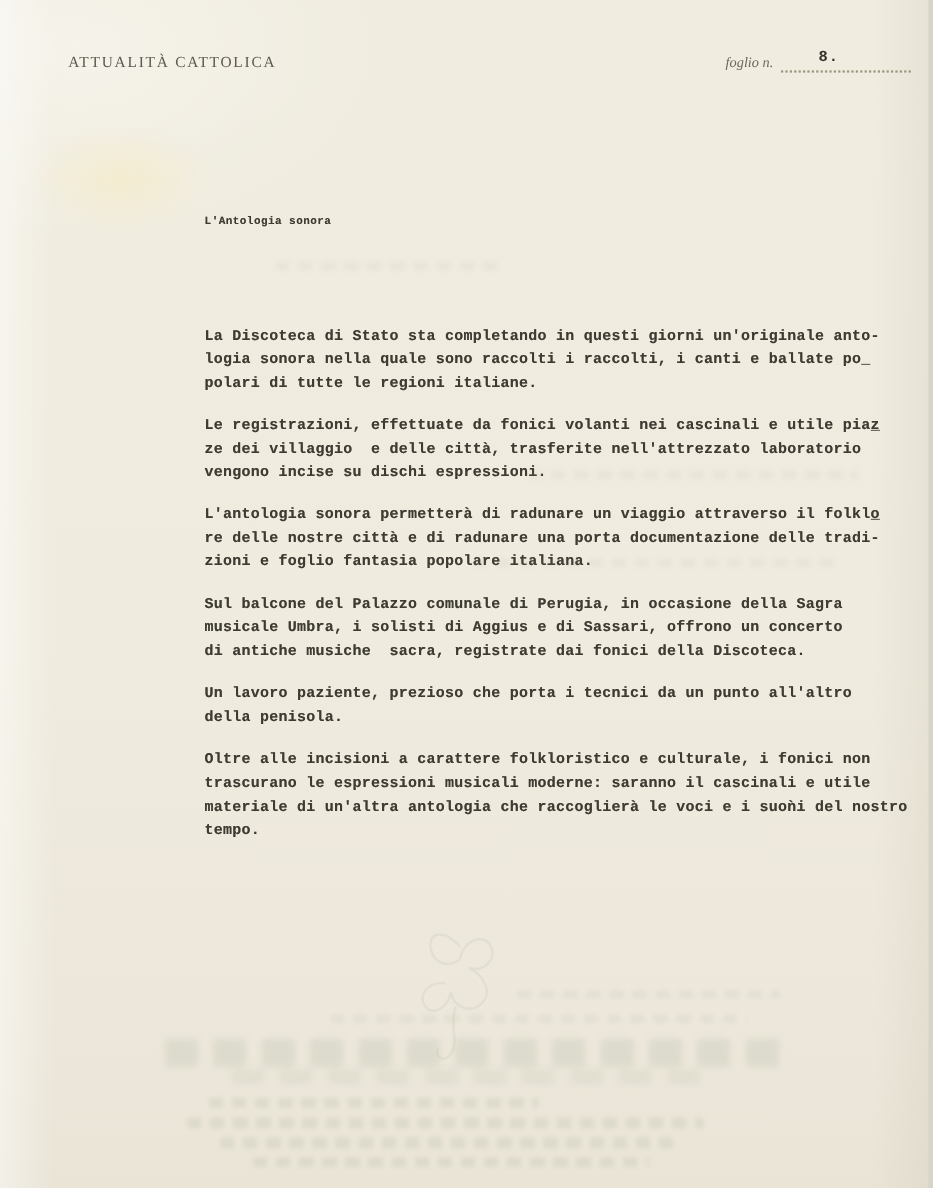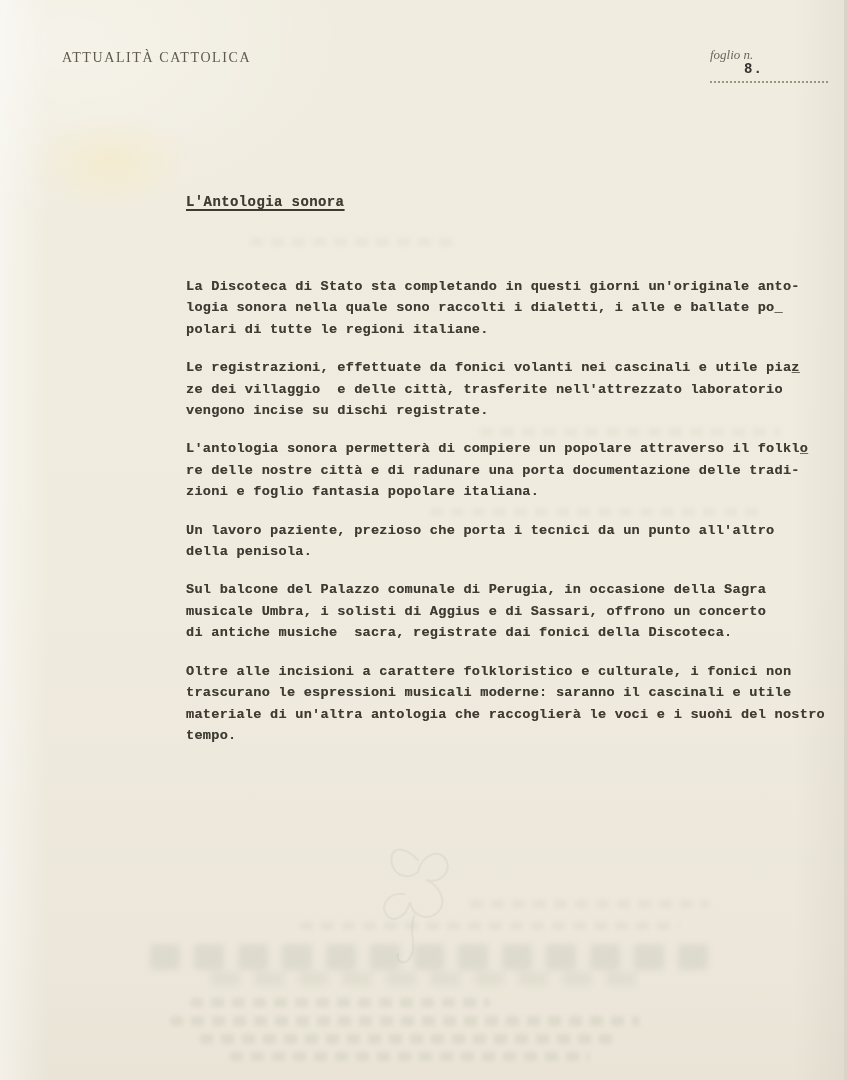--- a/index.html
+++ b/index.html
@@ -25,22 +25,21 @@
     font-family: "Liberation Serif", "DejaVu Serif", serif;
     font-size: 14px;
     letter-spacing: 1.6px;
     color: #5d594c;
     white-space: pre;
   }
   .sheet {
     position: absolute;
     right: 16px; top: 47px;
     display: flex;
-    align-items: flex-start;
-    flex-direction: column;
+    align-items: flex-end;
   }
   .sheet-label {
     font-family: "Liberation Serif", "DejaVu Serif", serif;
     font-style: italic;
     font-size: 13px;
     color: #6b675a;
     margin-right: 7px;
     padding-bottom: 1px;
   }
   .sheet-dots {
@@ -65,26 +64,25 @@
     left: 186px; top: 194px;
     width: 648px;
     font-family: "Liberation Mono", "DejaVu Sans Mono", monospace;
     font-weight: 700;
     font-size: 13.6px;
     color: #3e3b33;
     text-shadow: 0 0 0.5px rgba(62,59,51,0.55);
   }
   .doc-title {
     display: inline-block;
-    font-size: 14px;
+    font-size: 10px;
     letter-spacing: 0.4px;
-    text-decoration: underline;
     text-underline-offset: 3px;
     text-decoration-thickness: 1.5px;
-    margin-bottom: 55px;
+    margin-bottom: 77px;
     white-space: pre;
   }
   .paragraph { margin: 11px 0 17px 0; }
   .line {
     white-space: pre;
     line-height: 21.4px;
     letter-spacing: 0.25px;
   }
 
   
@@ -118,45 +116,45 @@
     <span class="sheet-dots">
       <span class="sheet-number">8.</span>
     </span>
   </div>
 
   <div class="content">
     <span class="doc-title">L'Antologia sonora</span>
 
     <div class="paragraph">
       <div class="line">La Discoteca di Stato sta completando in questi giorni un'originale anto-</div>
-      <div class="line">logia sonora nella quale sono raccolti i dialetti, i alle e ballate po_</div>
+      <div class="line">logia sonora nella quale sono raccolti i raccolti, i canti e ballate po_</div>
       <div class="line">polari di tutte le regioni italiane.</div>
     </div>
 
     <div class="paragraph">
       <div class="line">Le registrazioni, effettuate da fonici volanti nei cascinali e utile piaz̲</div>
       <div class="line">ze dei villaggio  e delle città, trasferite nell'attrezzato laboratorio</div>
-      <div class="line">vengono incise su dischi registrate.</div>
+      <div class="line">vengono incise su dischi espressioni.</div>
     </div>
 
     <div class="paragraph">
-      <div class="line">L'antologia sonora permetterà di compiere un popolare attraverso il folklo̲</div>
+      <div class="line">L'antologia sonora permetterà di radunare un viaggio attraverso il folklo̲</div>
       <div class="line">re delle nostre città e di radunare una porta documentazione delle tradi-</div>
       <div class="line">zioni e foglio fantasia popolare italiana.</div>
-    </div>
-
-    <div class="paragraph">
-      <div class="line">Un lavoro paziente, prezioso che porta i tecnici da un punto all'altro</div>
-      <div class="line">della penisola.</div>
     </div>
 
     <div class="paragraph">
       <div class="line">Sul balcone del Palazzo comunale di Perugia, in occasione della Sagra</div>
       <div class="line">musicale Umbra, i solisti di Aggius e di Sassari, offrono un concerto</div>
       <div class="line">di antiche musiche  sacra, registrate dai fonici della Discoteca.</div>
+    </div>
+
+    <div class="paragraph">
+      <div class="line">Un lavoro paziente, prezioso che porta i tecnici da un punto all'altro</div>
+      <div class="line">della penisola.</div>
     </div>
 
     <div class="paragraph">
       <div class="line">Oltre alle incisioni a carattere folkloristico e culturale, i fonici non</div>
       <div class="line">trascurano le espressioni musicali moderne: saranno il cascinali e utile</div>
       <div class="line">materiale di un'altra antologia che raccoglierà le voci e i suoǹi del nostro</div>
       <div class="line">tempo.</div>
     </div>
   </div>
 

